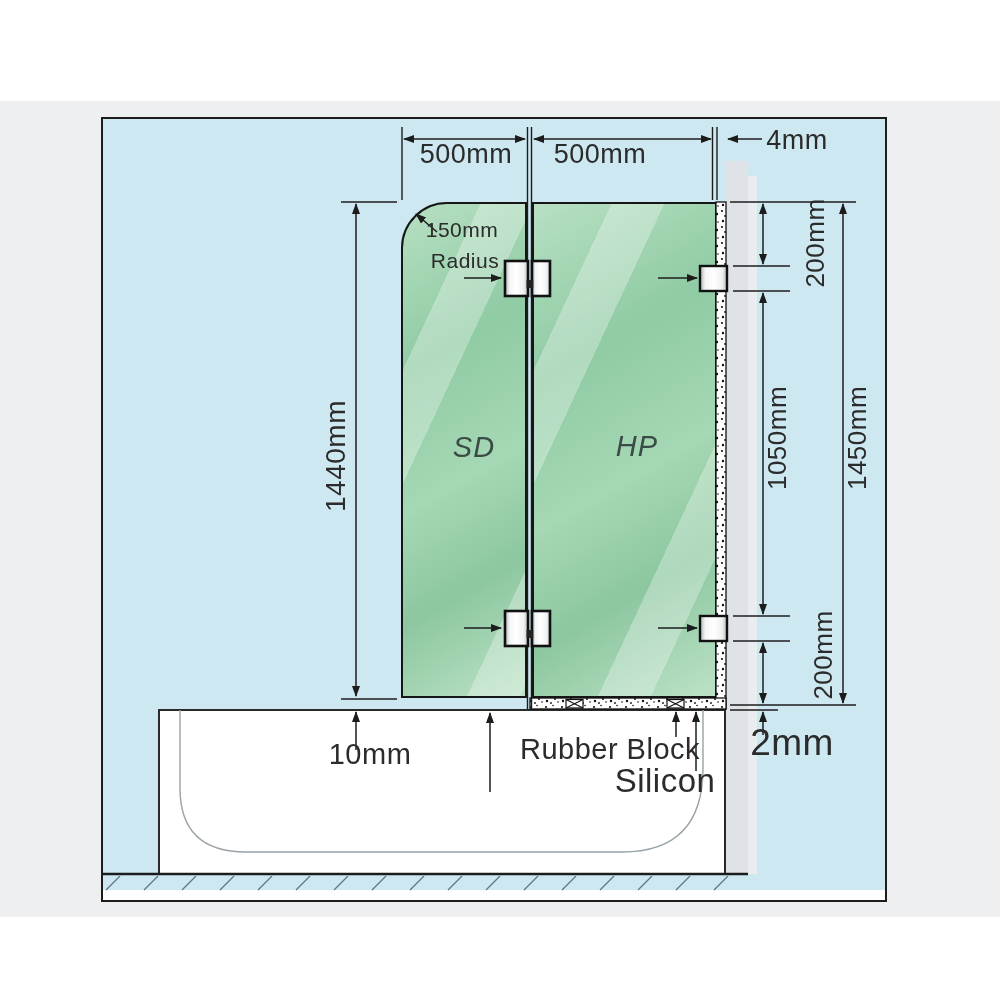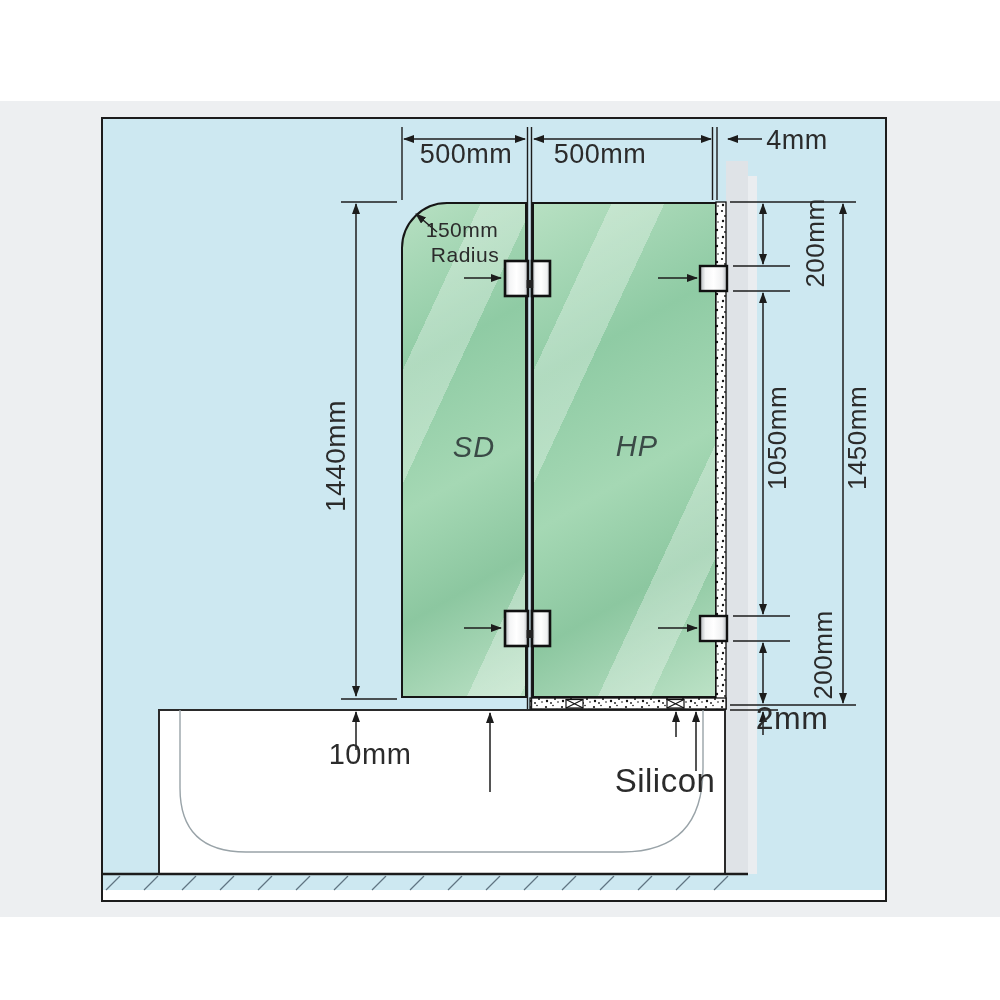--- a/index.html
+++ b/index.html
@@ -139,27 +139,28 @@
 
     <rect x="103" y="875.5" width="645" height="15.5" fill="url(#hatch)"></rect>
     <line x1="103" y1="874" x2="748" y2="874" stroke="#1c1c1c" stroke-width="2.6"></line>
   </svg>
 
   <div class="t" style="left:466px;top:154px">500mm</div>
   <div class="t" style="left:600px;top:154px">500mm</div>
   <div class="t" style="left:797px;top:140px">4mm</div>
 
   <div class="t small" style="left:462px;top:229px">150mm</div>
-  <div class="t small" style="left:465px;top:254px">Radius</div>
+  <div class="t small" style="left:465px;top:260px">Radius</div>
 
   <div class="t rot" style="left:336px;top:456px;font-size:28px">1440mm</div>
   <div class="t rot" style="left:815px;top:243px">200mm</div>
   <div class="t rot" style="left:777px;top:438px">1050mm</div>
   <div class="t rot" style="left:857px;top:438px">1450mm</div>
   <div class="t rot" style="left:823px;top:655px">200mm</div>
 
   <div class="t panel-label" style="left:474px;top:447px">SD</div>
   <div class="t panel-label" style="left:637px;top:446px">HP</div>
 
   <div class="t" style="left:370px;top:754px;font-size:29px">10mm</div>
+  <div class="t" style="left:610px;top:749px;font-size:29px">Rubber Block</div>
   <div class="t" style="left:665px;top:780px;font-size:33px">Silicon</div>
-  <div class="t" style="left:792px;top:718px;font-size:32px">2mm</div>
+  <div class="t" style="left:792px;top:742px;font-size:37px">2mm</div>
 </div>
 
 </body></html>

